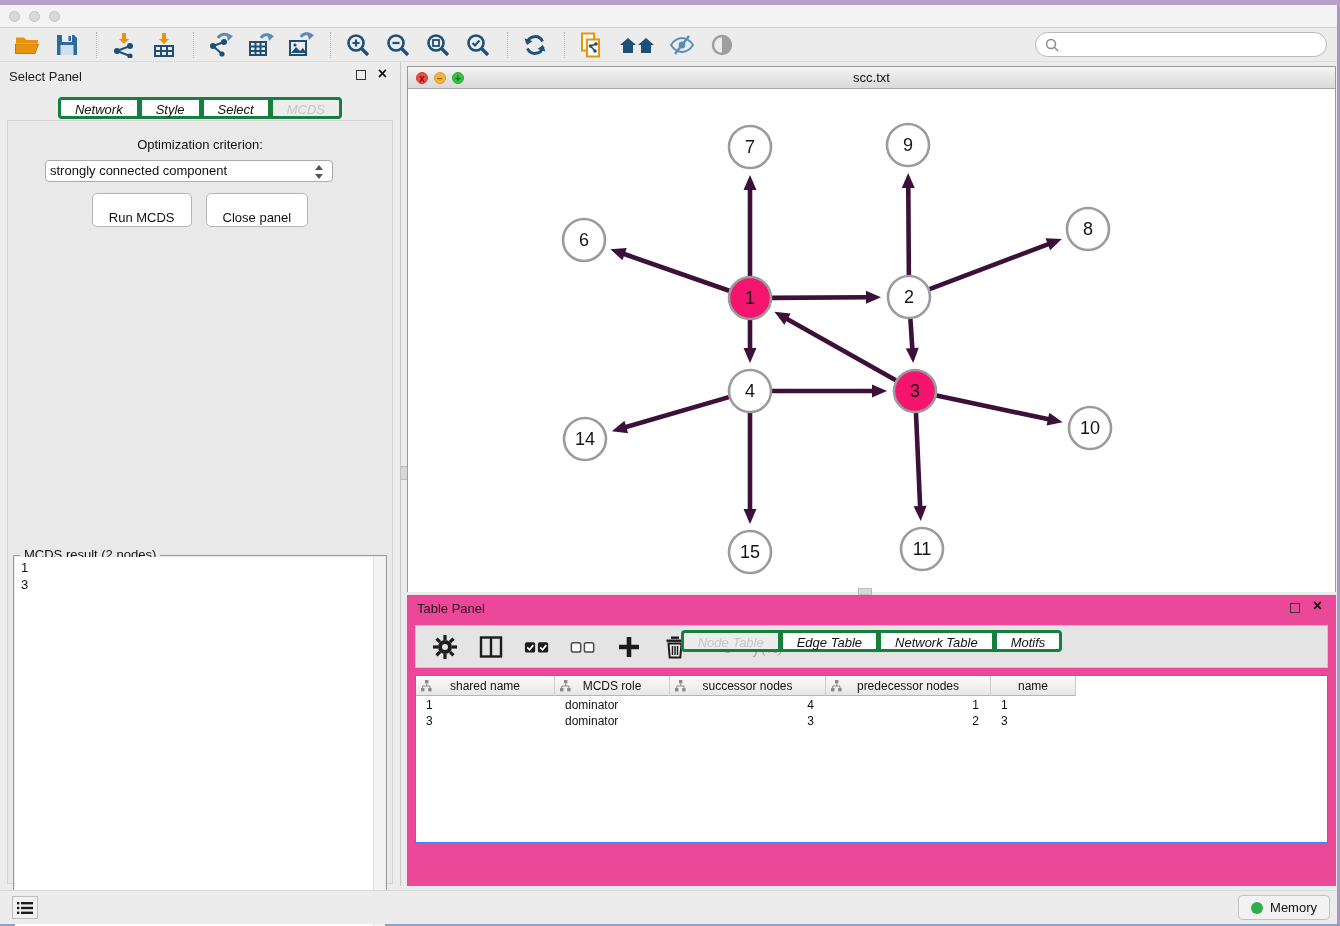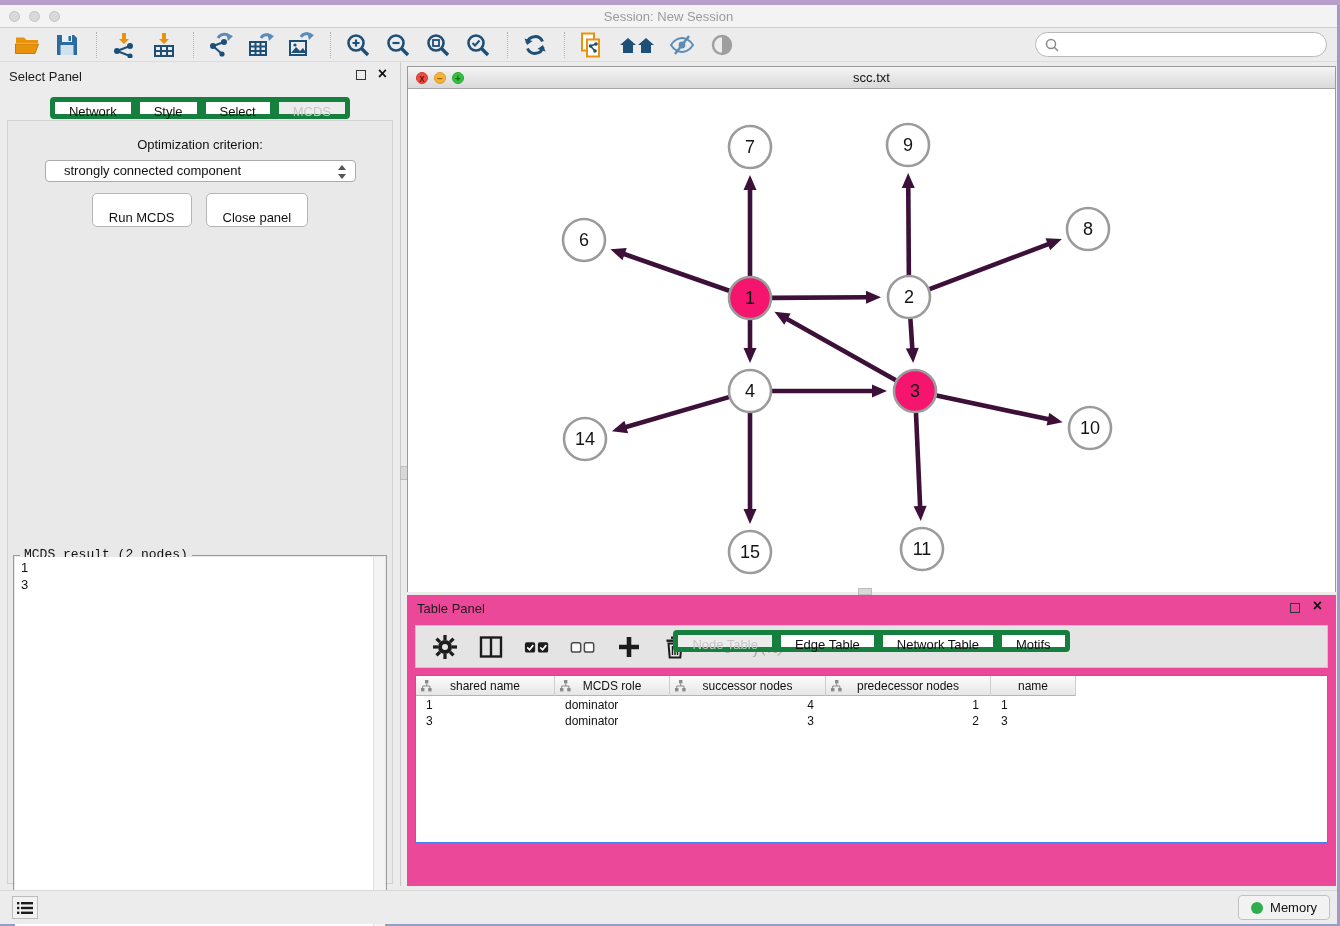--- a/index.html
+++ b/index.html
@@ -24,34 +24,34 @@
   .search-wrap { position:absolute; right:10px; top:4px; width:292px; height:25px; background:#fff; border:1px solid #b9b9b9; border-radius:13px; display:flex; align-items:center; padding-left:8px; }
   .search-wrap input { border:none; outline:none; flex:1; height:20px; font-size:13px; background:transparent; }
   
   .control-panel { position:absolute; left:0; top:62px; width:401px; height:824px; background:#ececec; border-right:1px solid #c9c9c9; }
   .cp-header { position:absolute; left:0; top:0; width:100%; height:28px; }
   .cp-title { position:absolute; left:9px; top:7px; font-size:13px; color:#1a1a1a; }
   .float-btn { position:absolute; top:8px; width:10px; height:10px; border:1.5px solid #333; background:transparent; }
   .close-btn { position:absolute; top:3px; font-size:16px; font-weight:bold; color:#111; line-height:18px; }
   .cp-header .float-btn { right:34px; } .cp-header .close-btn { right:13px; }
   .seg-tabs { position:absolute; top:35px; left:0; width:100%; display:flex; justify-content:center; }
-  .seg-tab { height:22px; line-height:20px; padding:0 14px; font-size:13px; background:#fff; border:5px solid #15803d; margin-left:-1px; color:#111; cursor:default; }
+  .seg-tab { height:22px; line-height:20px; padding:0 14px; font-size:13px; background:#fff; border:3px solid #15803d; margin-left:-1px; color:#111; cursor:default;font-style:italic; }
   .seg-tab:first-child { border-radius:4px 0 0 4px; margin-left:0; }
   .seg-tab:last-child { border-radius:0 4px 4px 0; }
   .seg-tab.sel-gray { background:#ececec; color:#c6c6c6; }
   .cp-body { position:absolute; left:7px; top:58px; width:386px; height:764px; background:#e9e9e9; border:1px solid #d2d2d2; }
   .opt-label { position:absolute; top:16px; left:0; width:100%; text-align:center; font-size:13px; color:#111; }
-  .opt-select { position:absolute; top:39px; left:37px; width:311px; height:22px; background:#fff; border:1px solid #ababab; border-radius:4px; font-size:13px; line-height:20px; padding-left:18px; color:#111; }
+  .opt-select { position:absolute; top:39px; left:37px; width:288px; height:22px; background:#fff; border:1px solid #ababab; border-radius:4px; font-size:13px; line-height:20px; padding-left:4px; color:#111; }
   .stepper { position:absolute; right:8px; top:3px; width:10px; height:16px; }
   .stepper .up { position:absolute; top:1px; left:1px; width:0; height:0; border-left:4px solid transparent; border-right:4px solid transparent; border-bottom:5px solid #555; }
   .stepper .dn { position:absolute; bottom:1px; left:1px; width:0; height:0; border-left:4px solid transparent; border-right:4px solid transparent; border-top:5px solid #555; }
   .cp-buttons { position:absolute; top:72px; left:0; width:100%; display:flex; justify-content:center; gap:14px; }
   .cp-btn { height:22px; padding:16px 16px; background:#fff; border:1px solid #b5b5b5; border-radius:5px; font-size:13px; color:#111; font-family:inherit; }
   .mcds-fieldset { position:absolute; left:5px; top:434px; width:374px; height:380px; border:1px solid #9a9a9a; }
-  .mcds-legend { position:absolute; top:-9px; left:6px; background:#e9e9e9; padding:0 4px; font-size:13px; color:#111;font-family:Liberation Mono, monospace; }
+  .mcds-legend { position:absolute; top:-9px; left:6px; background:#e9e9e9; padding:0 4px; font-size:13px; color:#111; }
   .mcds-text { position:absolute; left:1px; top:1px; right:13px; bottom:1px; background:#fff; font-size:13px; line-height:17px; padding:2px 6px; color:#111; overflow:hidden; }
   .mcds-scroll { position:absolute; top:1px; right:1px; bottom:1px; width:12px; background:#f4f4f4; border-left:1px solid #e0e0e0; }
   
   .net-window { position:absolute; left:407px; top:66px; width:929px; height:526px; border:1px solid #9a9a9a; background:#fff; }
   .net-titlebar { position:absolute; left:0; top:0; width:100%; height:22px; background:linear-gradient(#f4f4f4,#d9d9d9); border-bottom:1px solid #a8a8a8; }
   .net-title { position:absolute; left:0; right:0; top:3px; text-align:center; font-size:13px; color:#111; }
   .nt-btn { position:absolute; top:5px; width:12px; height:12px; border-radius:50%; font-size:10px; font-weight:bold; text-align:center; line-height:11px; }
   .nt-close { left:8px; background:#ee4d43; color:#7c120d; border:1px solid #d33a31; }
   .nt-min { left:26px; background:#f7b239; color:#8e5e00; border:1px solid #dd9c27; }
   .nt-zoom { left:44px; background:#37bf41; color:#0d6e14; border:1px solid #28a832; }
@@ -83,21 +83,20 @@
 <body>
 
 <div class="top-accent"></div>
 <div class="right-accent"></div>
 <div class="bottom-accent"></div>
 
 <div class="titlebar">
   <div class="traffic t1"></div>
   <div class="traffic t2"></div>
   <div class="traffic t3"></div>
-  <div class="win-title">Session: New Session</div>
 </div>
 
 <div class="toolbar">
   <div class="tb-icon">
     <svg width="26" height="26" viewBox="0 0 26 26">
         <path d="M2 5.5h8l2.5 2.5H24v3H2z" fill="#e8930c"></path>
         <path d="M1.5 12h23l-3.5 9.5H1.5z" fill="#e8930c" stroke="#c77b06" stroke-width="1"></path>
       </svg>
   </div>
   <div class="tb-icon">

